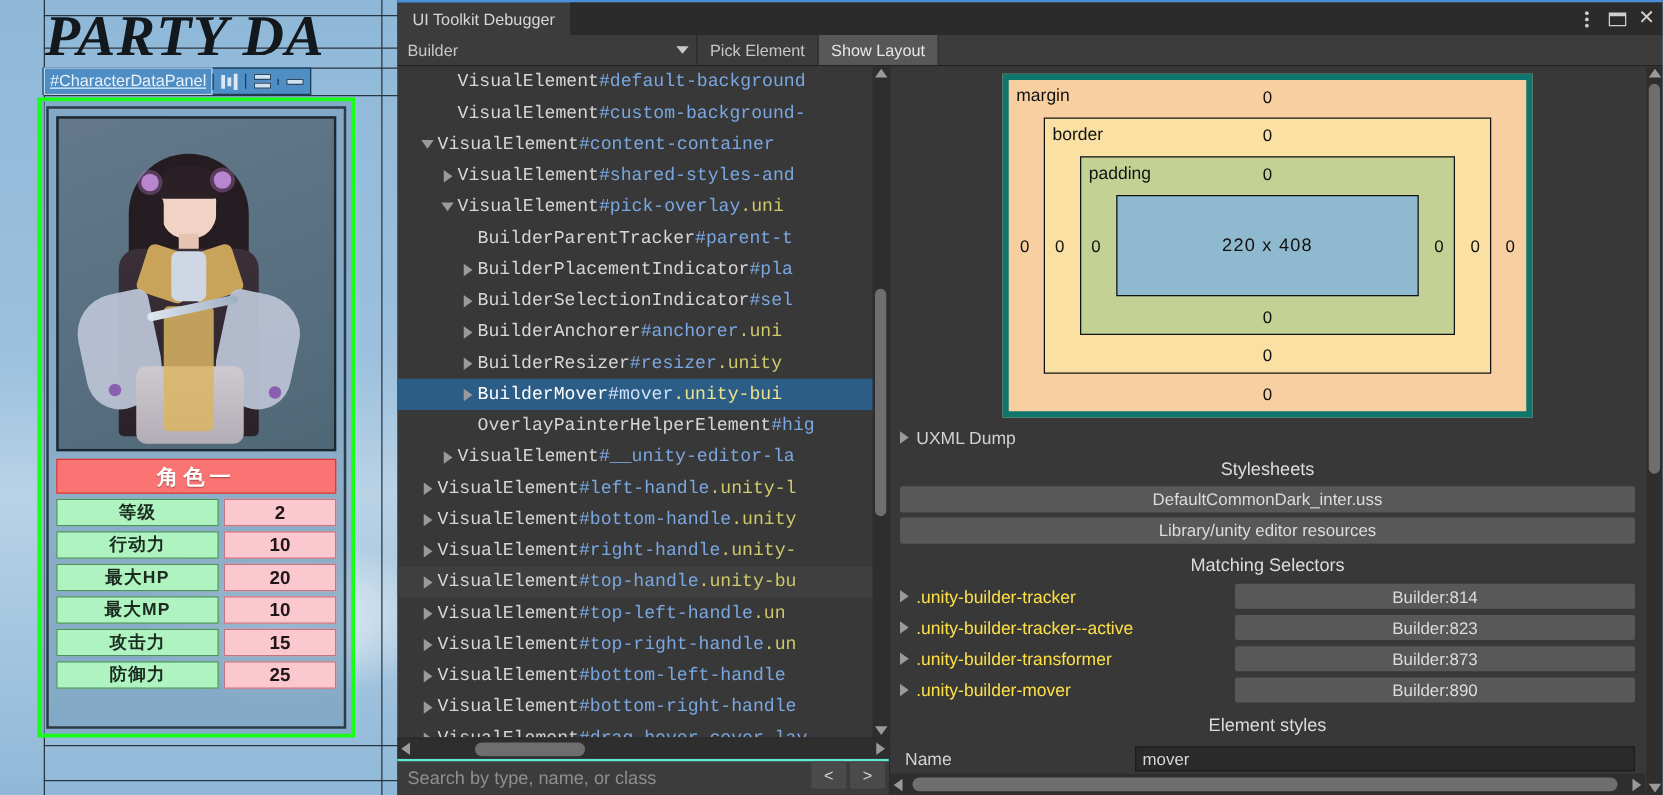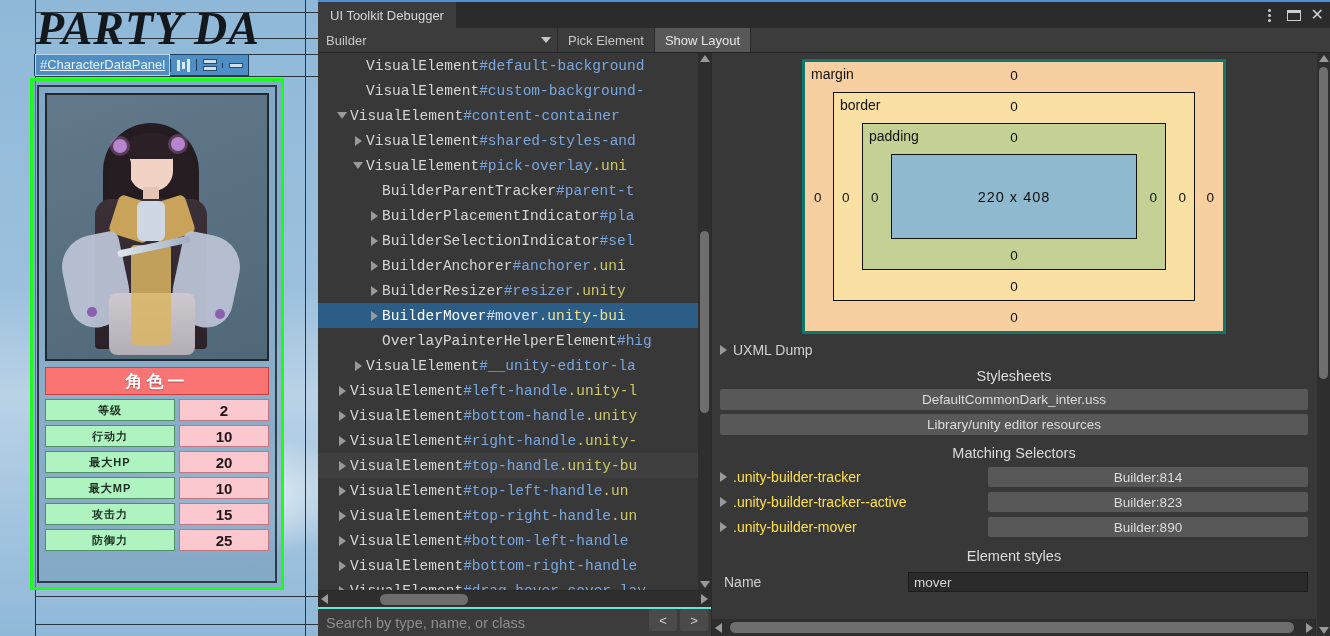--- a/index.html
+++ b/index.html
@@ -96,21 +96,21 @@
 
   #char-title{
     margin-top:6px; height:28px; background:#fb7474; border:1px solid #cf3d3d;
     color:#fff; font-size:17px; font-weight:700; letter-spacing:4px;
     display:flex; align-items:center; justify-content:center;
     text-shadow:0 1px 1px rgba(0,0,0,.35);
   }
   .stat-row{ display:flex; margin-top:4px; height:22px; }
   .stat-label{
     width:130px; background:#aef3c0; border:1px solid #4f8f63;
-    color:#1b2b20; font-size:11px; font-weight:700; letter-spacing:1px;
+    color:#1b2b20; font-size:14px; font-weight:700; letter-spacing:1px;
     display:flex; align-items:center; justify-content:center;
   }
   .stat-value{
     flex:1; margin-left:4px; background:#fac8ce; border:1px solid #c6757f;
     color:#20161a; font-size:15px; font-weight:700;
     display:flex; align-items:center; justify-content:center;
   }
   #stat-spacer{ flex:1; }
 
   
@@ -216,21 +216,21 @@
     color:#d0d0d0; font-size:13px; border-radius:2px;
   }
 
   
   #inspector-panel{ flex:1; position:relative; overflow:hidden; background:#383838; min-height:0; }
   #inspector-content{ position:absolute; inset:0 14px 17px 0; overflow:hidden; padding:4px 8px 0 8px; }
 
   
   #boxmodel{
     margin:2px auto 0; width:424px; height:275px; position:relative;
-    background:#f8cfa0; border:3px solid #0f766e;
+    background:#f8cfa0; border:5px solid #0f766e;
     color:#111; font-size:13.5px;
   }
   #boxmodel .lbl{ position:absolute; left:6px; top:4px; font-size:14px; }
   .bm-num{ position:absolute; font-size:13.5px; color:#111; }
   #box-border{
     position:absolute; left:28px; top:30px; right:28px; bottom:30px;
     background:#fae0a2; border:1px solid #111;
   }
   #box-padding{
     position:absolute; left:28px; top:30px; right:28px; bottom:30px;
@@ -646,20 +646,27 @@
         <div class="selrow">
           <span class="sel-label">
             <span class="fold-tri"></span>
             <span>.unity-builder-tracker--active</span>
           </span>
           <span class="sel-src">Builder:823</span>
         </div>
         <div class="selrow">
           <span class="sel-label">
             <span class="fold-tri"></span>
+            <span>.unity-builder-transformer</span>
+          </span>
+          <span class="sel-src">Builder:873</span>
+        </div>
+        <div class="selrow">
+          <span class="sel-label">
+            <span class="fold-tri"></span>
             <span>.unity-builder-mover</span>
           </span>
           <span class="sel-src">Builder:890</span>
         </div>
 
         <div class="sec-title">Element styles</div>
 
         <div id="name-row">
           <span class="nlabel">Name</span>
           <input id="name-field" type="text" value="mover" style="">

